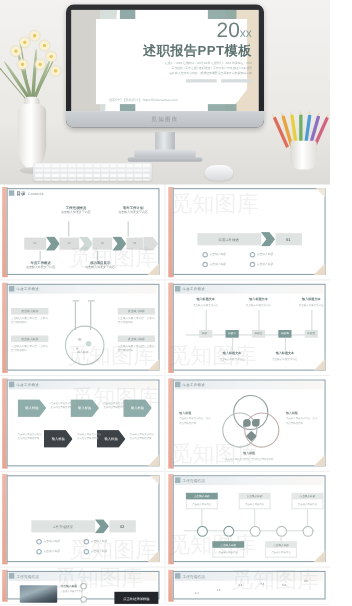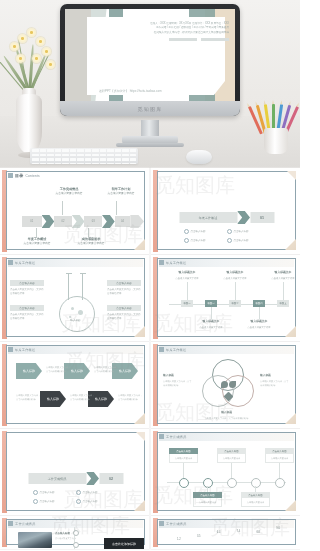--- a/index.html
+++ b/index.html
@@ -273,20 +273,22 @@
       </div>
       <div class="screen">
         <div class="ts">
           <div class="ts-bg1"></div>
           <div class="ts-bg2"></div>
           <div class="ts-bg3"></div>
           <div class="ts-bg4"></div>
           <div class="ts-bg5"></div>
           <div class="ts-card"></div>
           <div class="ts-inner">
+            <div class="ts-year"><span>20</span><em>xx</em></div>
+            <div class="ts-title">述职报告PPT模板</div>
             <div class="ts-sub">
               <div>汇报人：XXX  汇报时间：XX月XX日  汇报部门：XXX  所属单位：XXX</div>
               <div>工作总结 / 工作汇报 / 述职报告 / 工作计划 / 年终总结 / 商务通用</div>
               <div>在此输入您的文字内容，根据您的需要适当调整文字的颜色或字体</div>
             </div>
             <div class="ts-bar">
                 <i></i>
                 <i></i>
               </div>
             <div class="ts-foot">述职PPT【觅知设计】  https://huitu.taobao.com</div>

